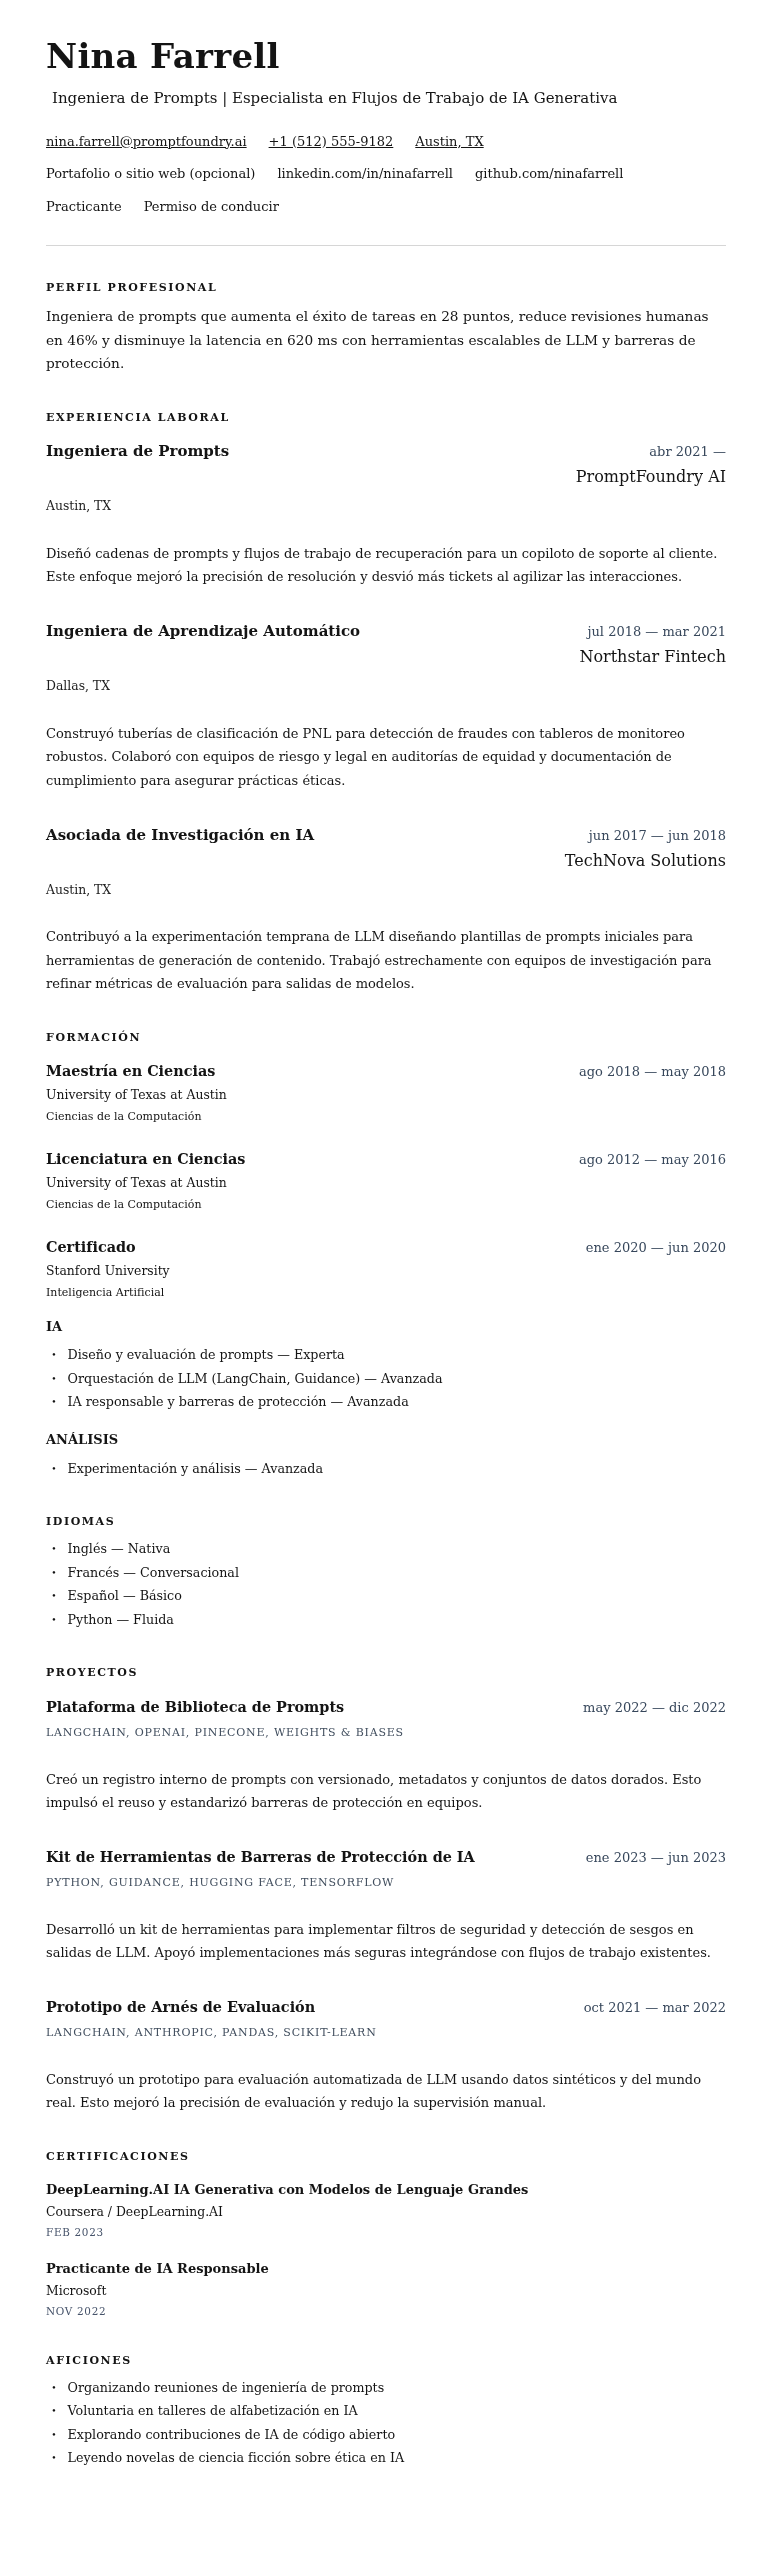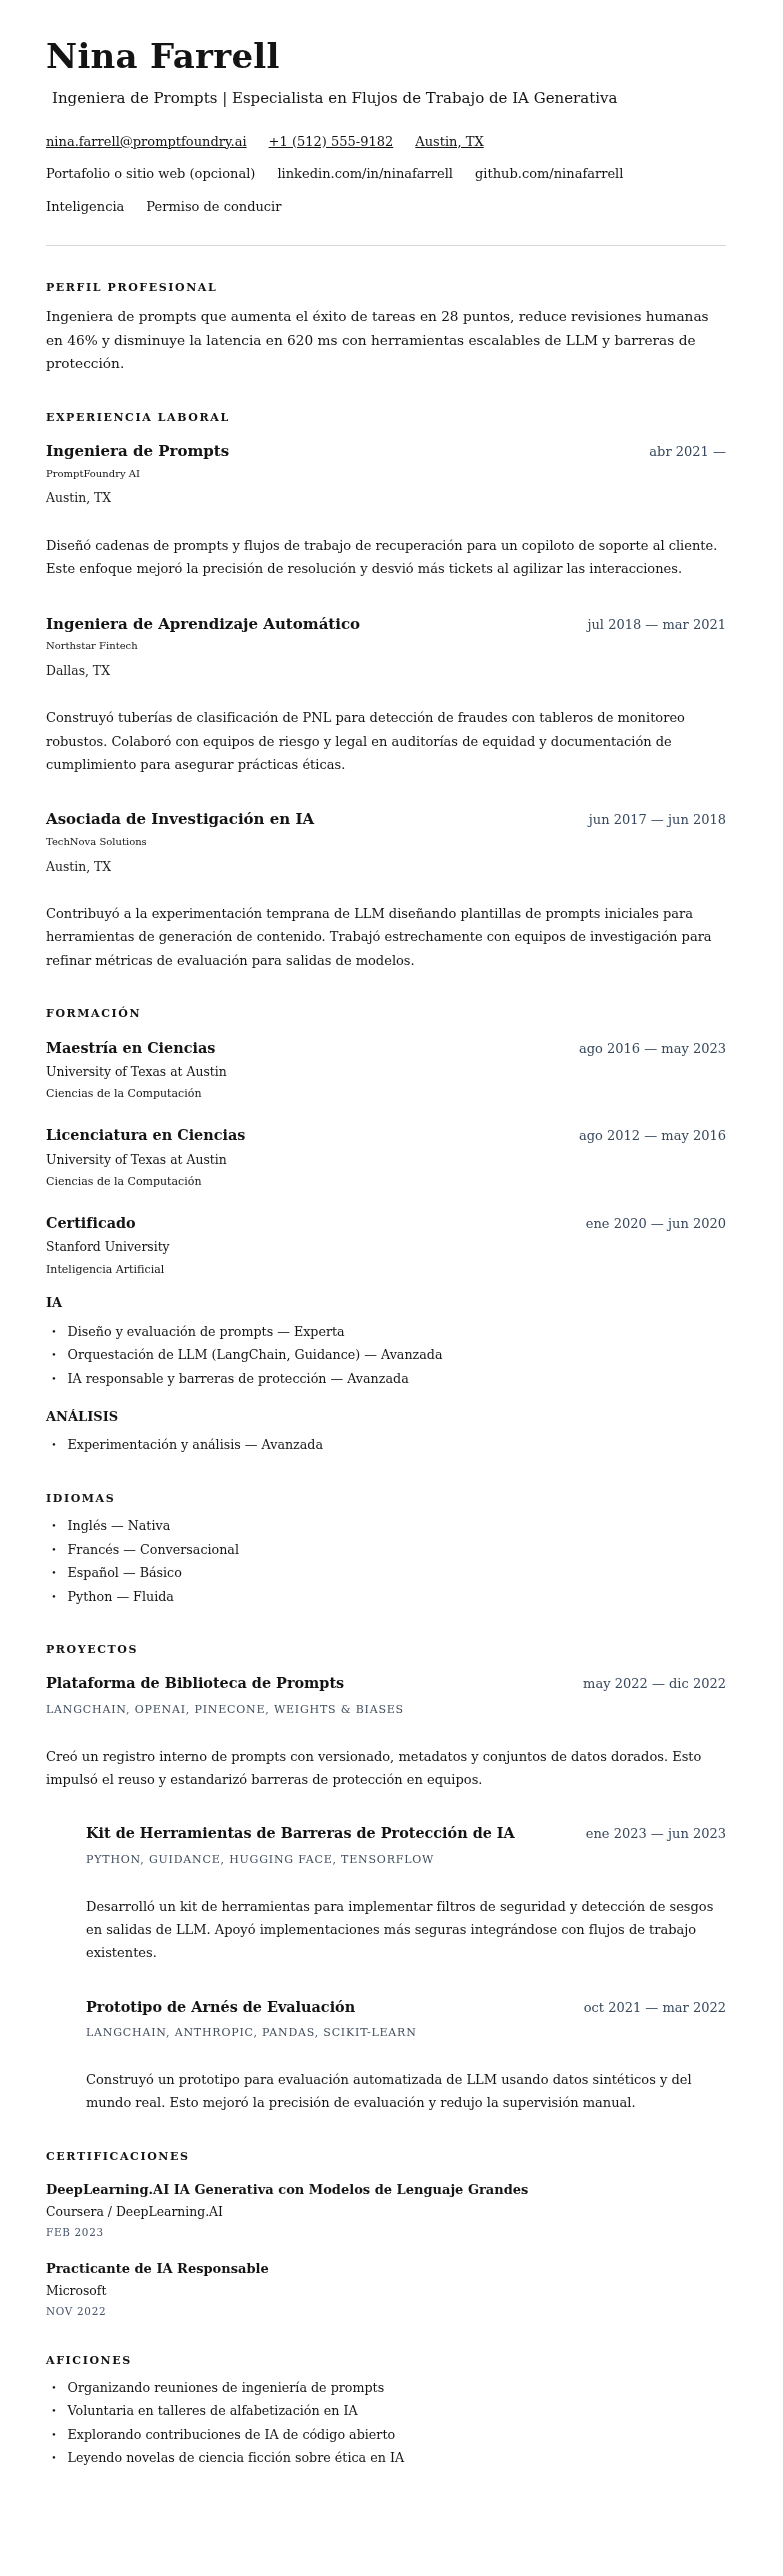--- a/index.html
+++ b/index.html
@@ -68,21 +68,21 @@
   .date{
     font-size:13px;
     color:#37475b;
     white-space:nowrap;
     flex-shrink:0;
   }
   
   .job{margin-top:17px;}
   .job + .job{margin-top:34px;}
   .job-title{font-size:15px;font-weight:700;line-height:1.3;}
-  .company{font-size:10px;margin-top:5.2px;line-height:1.3;}
+  .company{font-size:16px;margin-top:5.2px;line-height:1.3;text-align:right;}
   .location{font-size:12.4px;margin-top:10.4px;line-height:1.3;color:#1e1e1e;}
   .desc{
     font-size:13px;
     line-height:1.8;
     margin-top:27.4px;
     max-width:676px;
   }
   
   .edu{margin-top:17px;}
   .edu + .edu{margin-top:25px;}
@@ -104,21 +104,21 @@
     line-height:1.85;
     padding-left:5.2px;
   }
   .bullet-glyph{
     font-size:9.1px;
     flex-shrink:0;
     transform:translateY(-1.3px);
   }
   
   .proj{margin-top:17px;}
-  .proj + .proj{margin-top:33px;margin-left:40px;}
+  .proj + .proj{margin-top:33px;}
   .proj-title{font-size:14.4px;font-weight:700;line-height:1.3;}
   .stack{
     font-size:11px;
     letter-spacing:0.8px;
     color:#414e5e;
     margin-top:9.8px;
     line-height:1.3;
   }
   
   .cert{margin-top:17px;}
@@ -146,21 +146,21 @@
       <span>nina.farrell@promptfoundry.ai</span>
       <span>+1 (512) 555-9182</span>
       <span>Austin, TX</span>
     </div>
     <div class="contact-row">
       <span>Portafolio o sitio web (opcional)</span>
       <span>linkedin.com/in/ninafarrell</span>
       <span>github.com/ninafarrell</span>
     </div>
     <div class="contact-row">
-      <span>Inteligencia</span>
+      <span>Practicante</span>
       <span>Permiso de conducir</span>
     </div>
   </header>
 
   <hr class="rule">
 
   <section>
     <h2 class="section-heading">PERFIL PROFESIONAL</h2>
     <p class="profile-text">Ingeniera de prompts que aumenta el éxito de tareas en 28 puntos, reduce revisiones humanas en 46% y disminuye la latencia en 620 ms con herramientas escalables de LLM y barreras de protección.</p>
   </section>
@@ -198,21 +198,21 @@
       <p class="desc">Contribuyó a la experimentación temprana de LLM diseñando plantillas de prompts iniciales para herramientas de generación de contenido. Trabajó estrechamente con equipos de investigación para refinar métricas de evaluación para salidas de modelos.</p>
     </article>
   </section>
 
   <section>
     <h2 class="section-heading">FORMACIÓN</h2>
 
     <article class="edu">
       <div class="row-split">
         <span class="degree">Maestría en Ciencias</span>
-        <span class="date">ago 2016 — may 2023</span>
+        <span class="date">ago 2018 — may 2018</span>
       </div>
       <div class="school">University of Texas at Austin</div>
       <div class="field">Ciencias de la Computación</div>
     </article>
 
     <article class="edu">
       <div class="row-split">
         <span class="degree">Licenciatura en Ciencias</span>
         <span class="date">ago 2012 — may 2016</span>
       </div>

